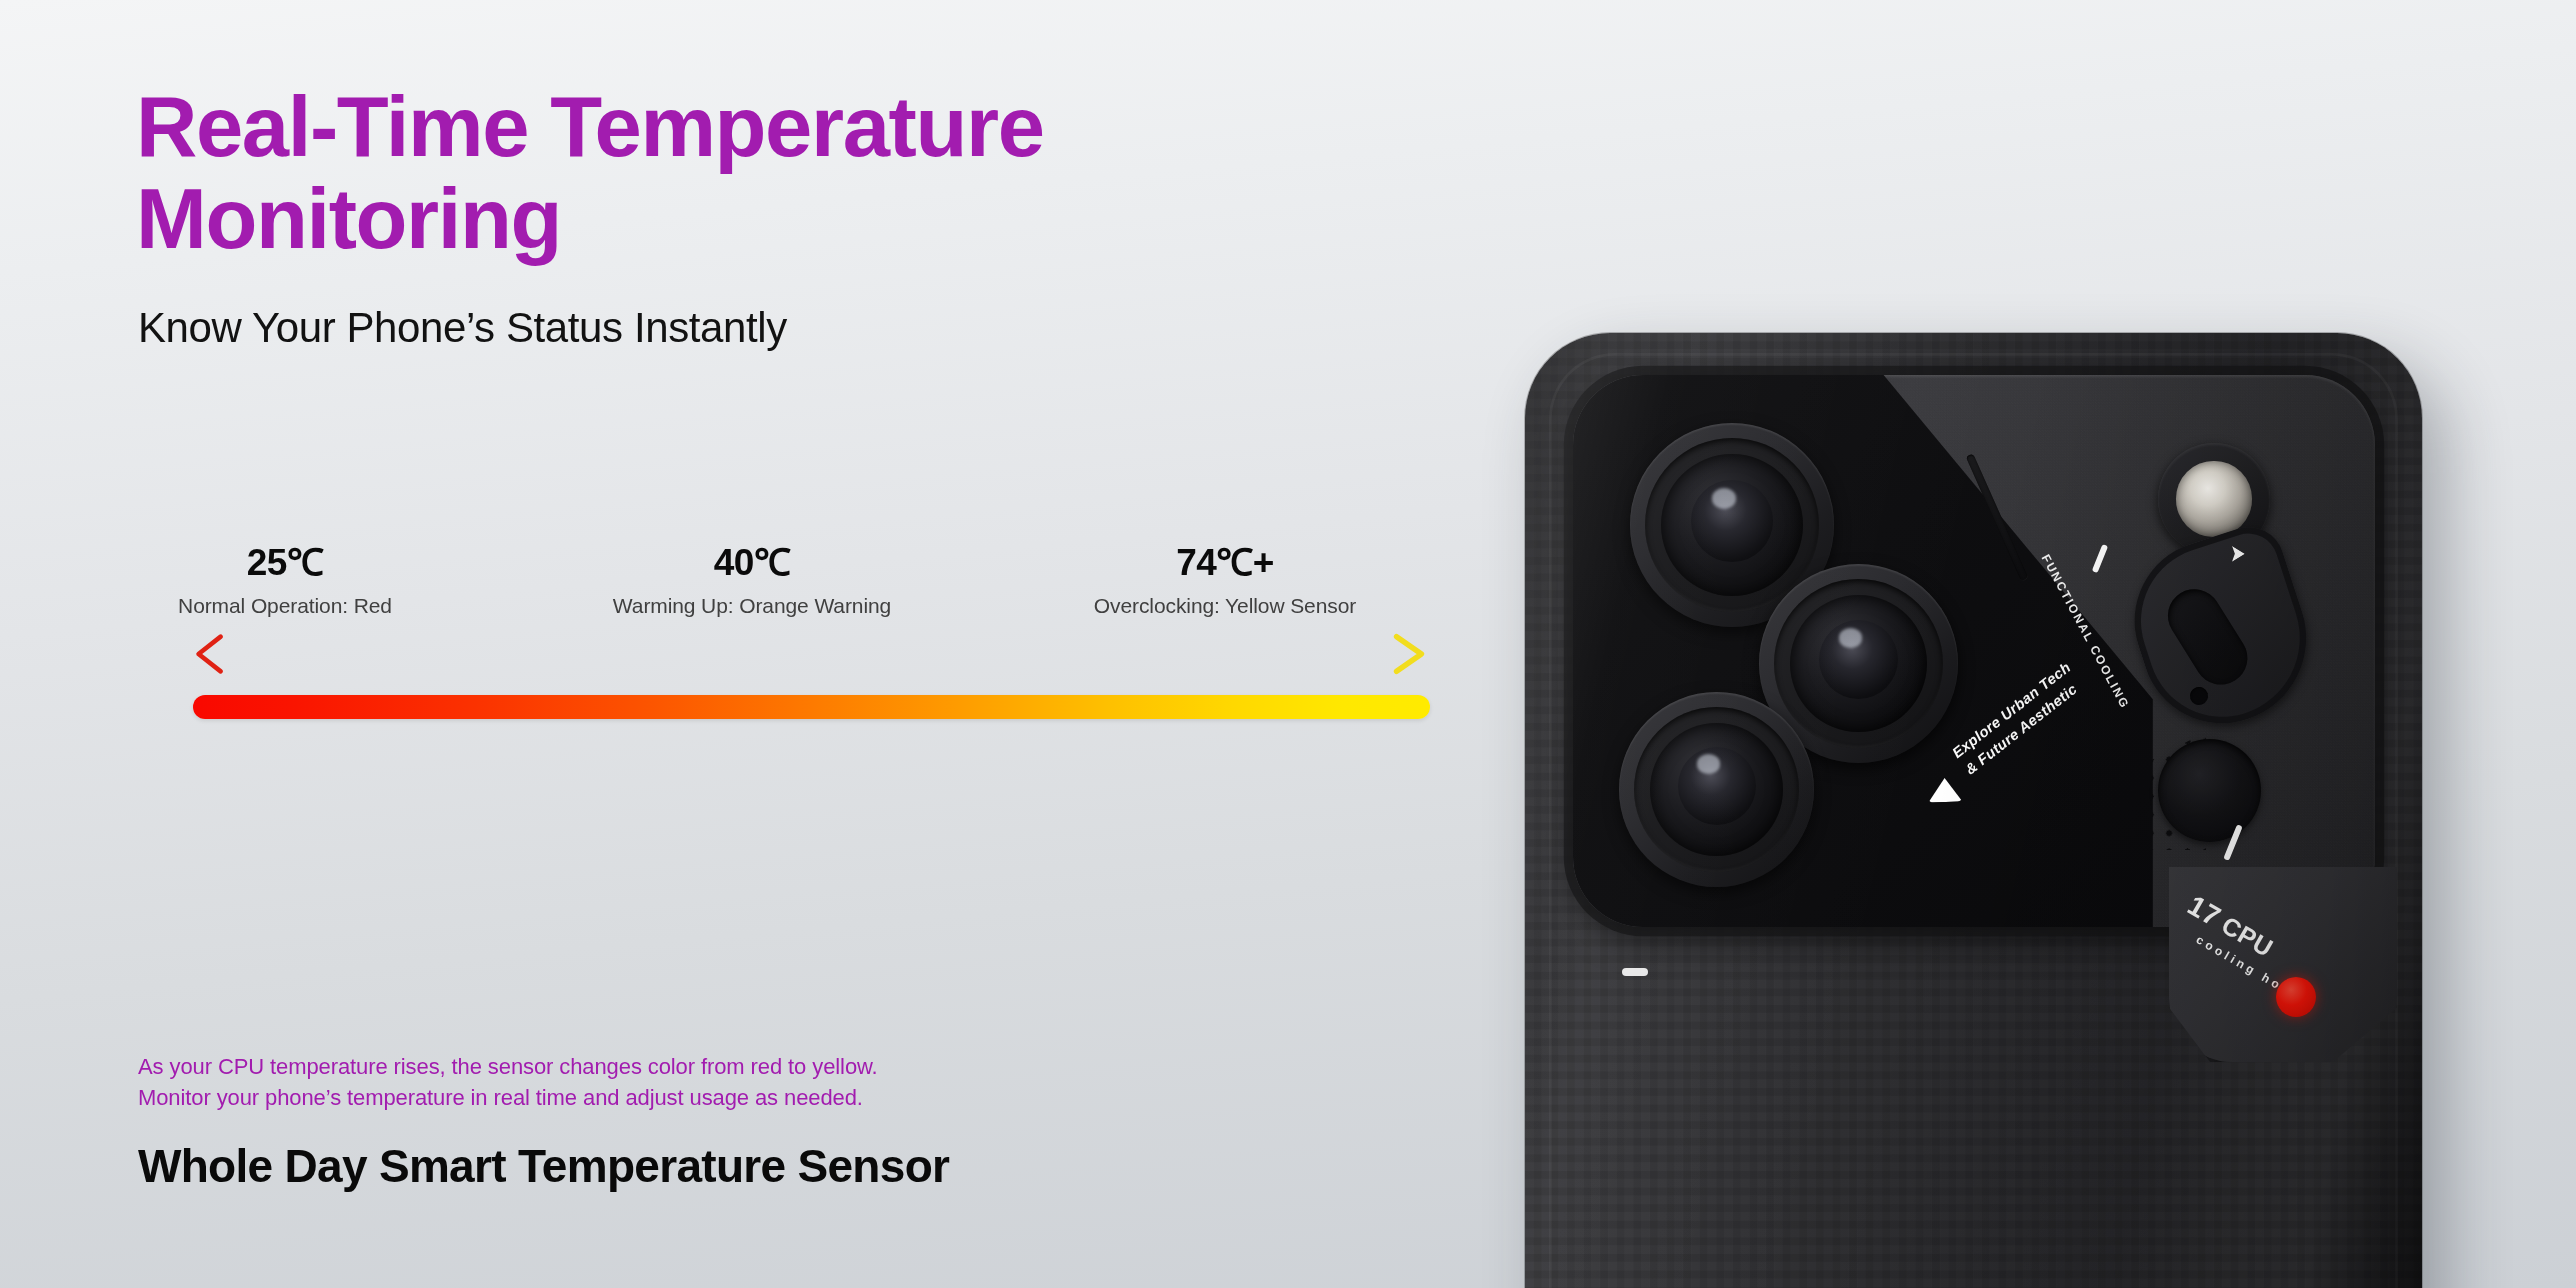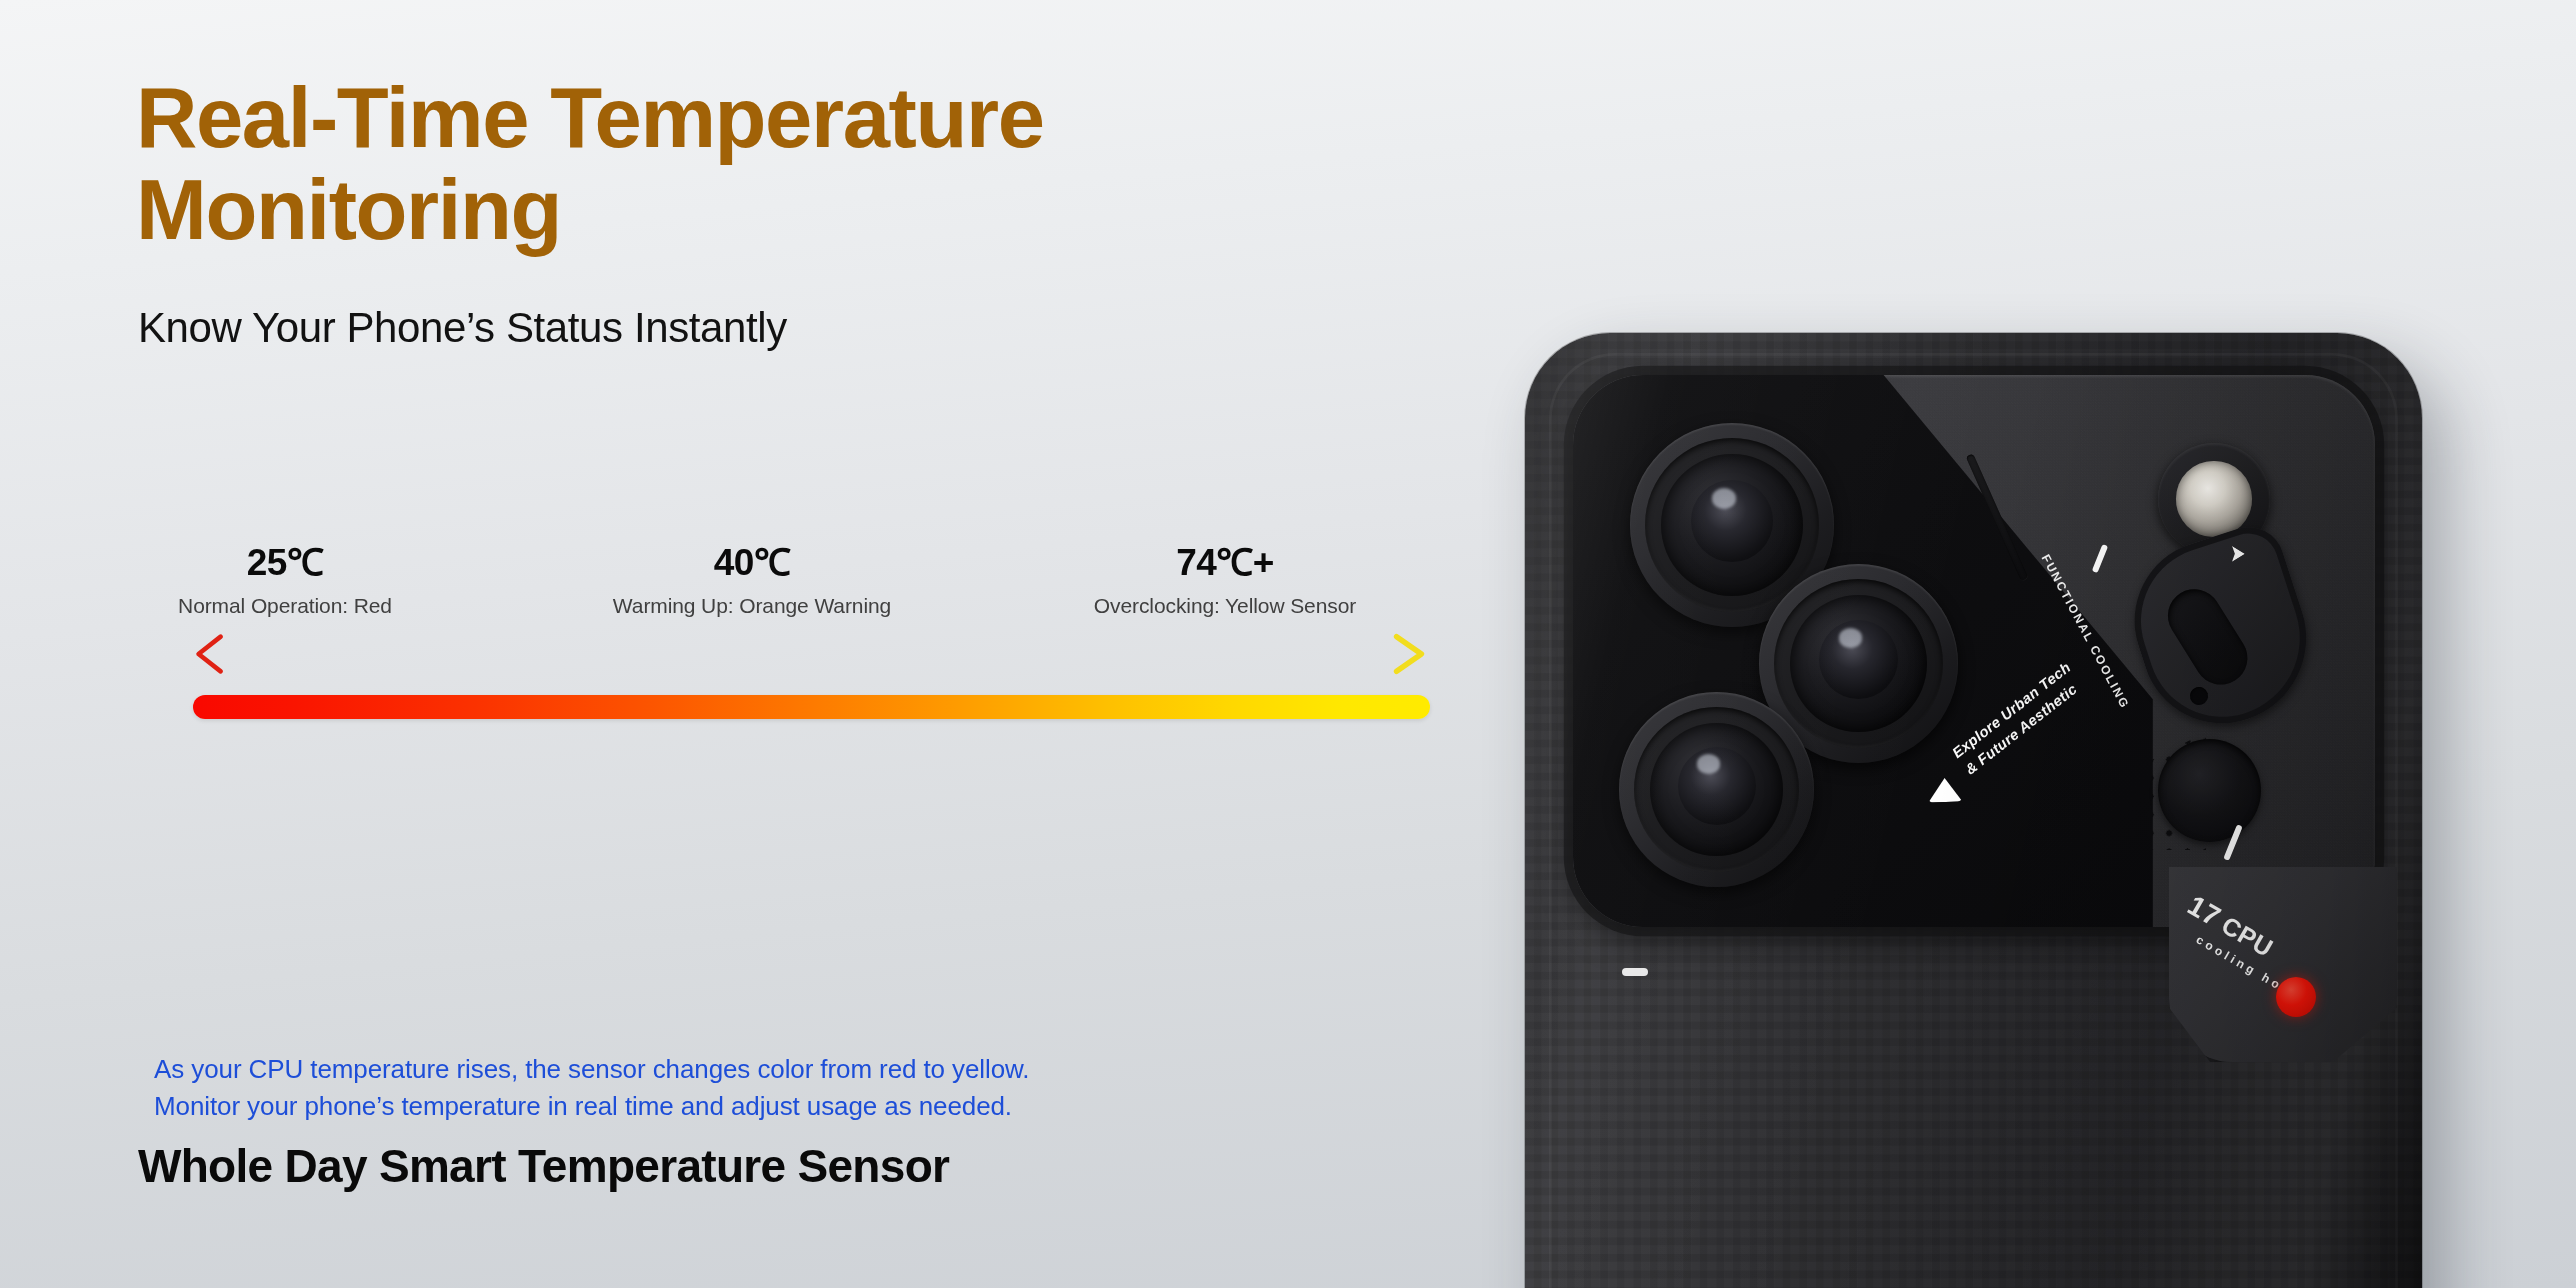--- a/index.html
+++ b/index.html
@@ -7,23 +7,23 @@
   body {
     font-family:"Liberation Sans", sans-serif;
     background:linear-gradient(175deg,#f4f5f6 0%, #eceef0 18%, #e3e5e8 42%, #d9dcdf 66%, #ccd0d5 100%);
     position:relative;
   }
 
   
   .left-pane{ position:absolute; left:0; top:0; width:1527px; height:1288px; }
 
   .headline{
-    position:absolute; left:136px; top:72px; width:1334px;
+    position:absolute; left:136px; top:81px; width:1334px;
     font-size:85px; font-weight:700; letter-spacing:-1.4px;
-    line-height:1.08; color:#a16207;
+    line-height:1.08; color:#a21caf;
   }
   .subhead{
     position:absolute; left:138px; top:304px;
     font-size:42px; font-weight:400; letter-spacing:-0.4px; color:#121212;
   }
 
   
   .scale{ position:absolute; left:193px; top:504px; width:1242px; height:230px; }
   .scale-cols{ position:relative; width:100%; height:85px;margin-top:40px; }
   .scale-col{ position:absolute; top:0; width:386px; text-align:center; }
@@ -43,21 +43,21 @@
     position:absolute; left:0px; top:191px; width:1237px; height:24px;
     border-radius:12px;
     background:linear-gradient(90deg,#f90800 0%, #fa1400 8%, #fb3000 22%,
                #fc5200 36%, #fd7a00 50%, #fe9c00 62%, #fec000 74%,
                #ffd800 84%, #ffe800 93%, #ffeb00 100%);
     box-shadow:0 1.8px 4.6px rgba(0,0,0,.10);
   }
 
   .body-copy{
     position:absolute; left:138px; top:1051px;
-    font-size:26px; line-height:1.42; color:#1d4ed8; letter-spacing:-0.1px;margin-left:16px;
+    font-size:22px; line-height:1.42; color:#a21caf; letter-spacing:-0.1px;
   }
   .footline{
     position:absolute; left:138px; top:1139px;
     font-size:46px; font-weight:600; letter-spacing:-0.7px; color:#0a0a0a;
   }
 
   
   .phone-stage{ position:absolute; left:1472px; top:0; width:1104px; height:1288px; overflow:hidden; }
 
   .phone{

